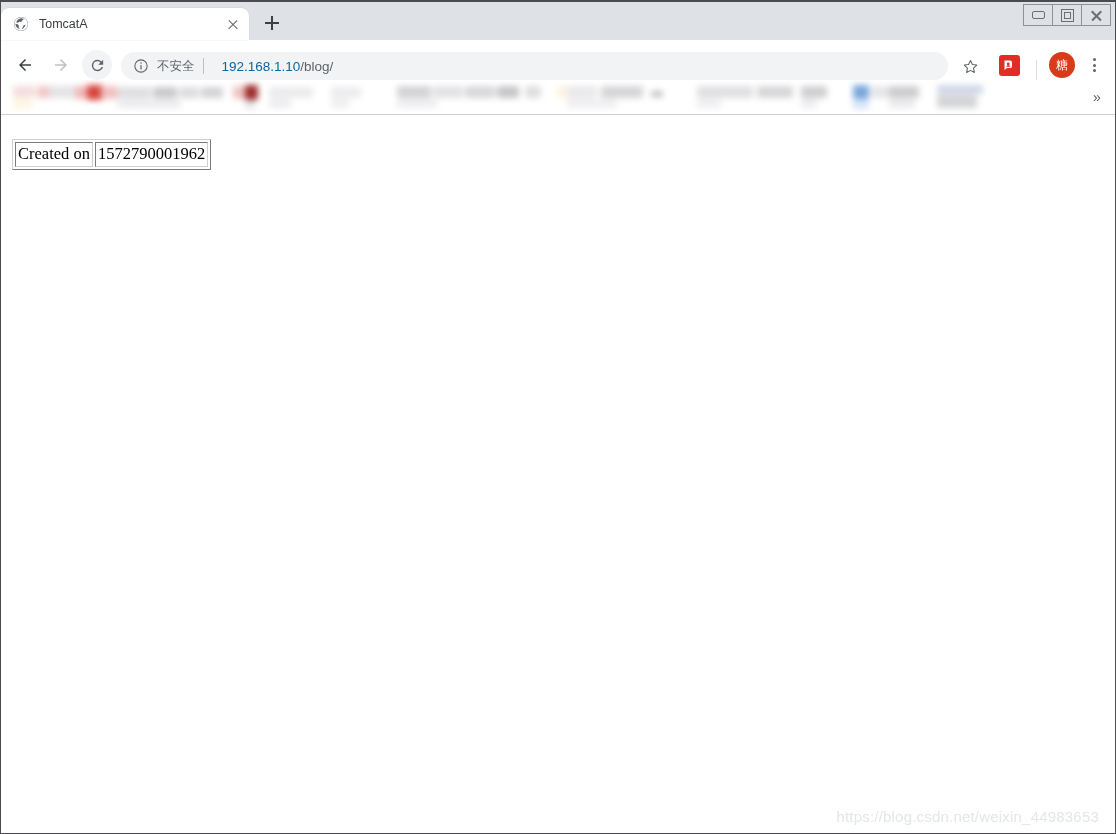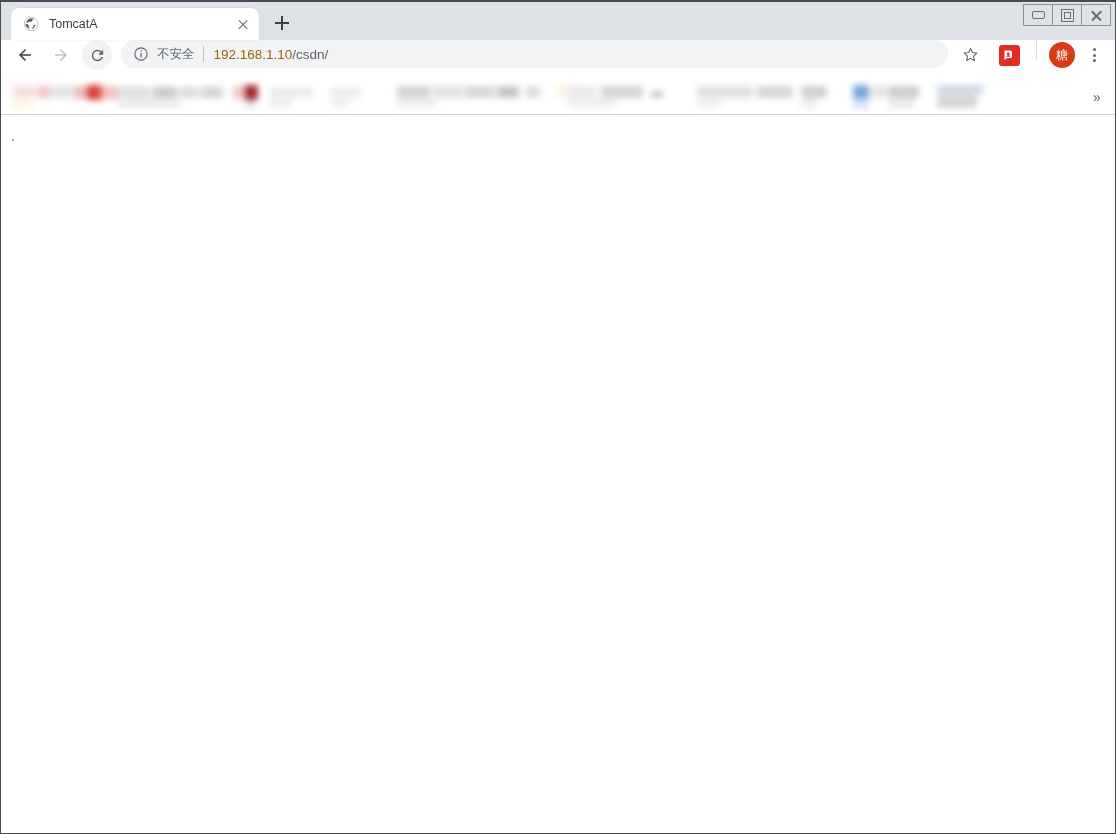--- a/index.html
+++ b/index.html
@@ -26,21 +26,20 @@
     overflow: hidden;
   }
 
   
   .tabstrip {
     position: relative;
     height: 38px;
     background: #dee1e6;
     display: flex;
     align-items: flex-end;
-    padding-left: 10px;
     box-sizing: border-box;
   }
 
   .tab {
     position: relative;
     display: flex;
     align-items: center;
     height: 32px;
     width: 248px;
     background: #ffffff;
@@ -164,21 +163,21 @@
     background: #6b6e73;
   }
   .close-glyph::before { transform: rotate(45deg); }
   .close-glyph::after  { transform: rotate(-45deg); }
 
   
   .toolbar {
     height: 40px;
     background: #ffffff;
     display: flex;
-    align-items: flex-start;
+    align-items: flex-end;
     padding: 0 8px 0 6px;
     box-sizing: border-box;
   }
   .navbtn {
     width: 30px;
     height: 30px;
     margin: 0 3px;
     display: flex;
     align-items: center;
     justify-content: center;
@@ -219,21 +218,21 @@
     margin-right: 10px;
     flex: 0 0 1px;
   }
   .url {
     font-size: 13.5px;
     white-space: nowrap;
     overflow: hidden;
     color: #5f6368;
     flex: 1 1 auto;
   }
-  .url .host { color: #a16207; }
+  .url .host { color: #0369a1; margin-left: 8px; }
   .url .path { color: #5f6368; }
 
   .star-btn, .ext-btn, .avatar-btn, .menu-btn {
     flex: 0 0 auto;
     display: flex;
     align-items: center;
     justify-content: center;
     cursor: pointer;
   }
   .star-btn { width: 28px; height: 28px; margin-right: 6px; }
@@ -407,21 +406,21 @@
     <div class="omnibox">
       <span class="info-icon">
         <svg width="16" height="16" viewBox="0 0 24 24">
           <circle cx="12" cy="12" r="9.2" fill="none" stroke="#5f6368" stroke-width="1.6"></circle>
           <circle cx="12" cy="7.6" r="1.15" fill="#5f6368"></circle>
           <rect x="11.1" y="10.4" width="1.8" height="7" rx="0.8" fill="#5f6368"></rect>
         </svg>
       </span>
       <span class="notsecure">不安全</span>
       <span class="omni-sep"></span>
-      <span class="url"><span class="host">192.168.1.10</span><span class="path">/csdn/</span></span>
+      <span class="url"><span class="host">192.168.1.10</span><span class="path">/blog/</span></span>
     </div>
 
     <div class="star-btn">
       <svg width="17" height="17" viewBox="0 0 24 24">
         <path d="M12 3.5l2.7 5.6 6.1.85-4.45 4.3 1.06 6.1L12 17.5l-5.41 2.85 1.06-6.1L3.2 9.95l6.1-.85z" fill="none" stroke="#5f6368" stroke-width="1.5" stroke-linejoin="round"></path>
       </svg>
     </div>
 
     <div class="ext-btn">
       <span class="ext-icon">
@@ -494,18 +493,23 @@
       <span class="bm-chip" style="left:936px; top:15px; width:40px; height:13px; background:#d4d4d7;"></span>
     </div>
     <span class="bm-overflow">»</span>
   </div>
 
   <div class="page">
 
 
     <table class="session-table">
       <tbody>
+        <tr>
+          <td>Created on</td>
+          <td>1572790001962</td>
+        </tr>
       </tbody>
     </table>
 
+    <div class="watermark">https://blog.csdn.net/weixin_44983653</div>
   </div>
 
 </div>
 
 </body></html>

